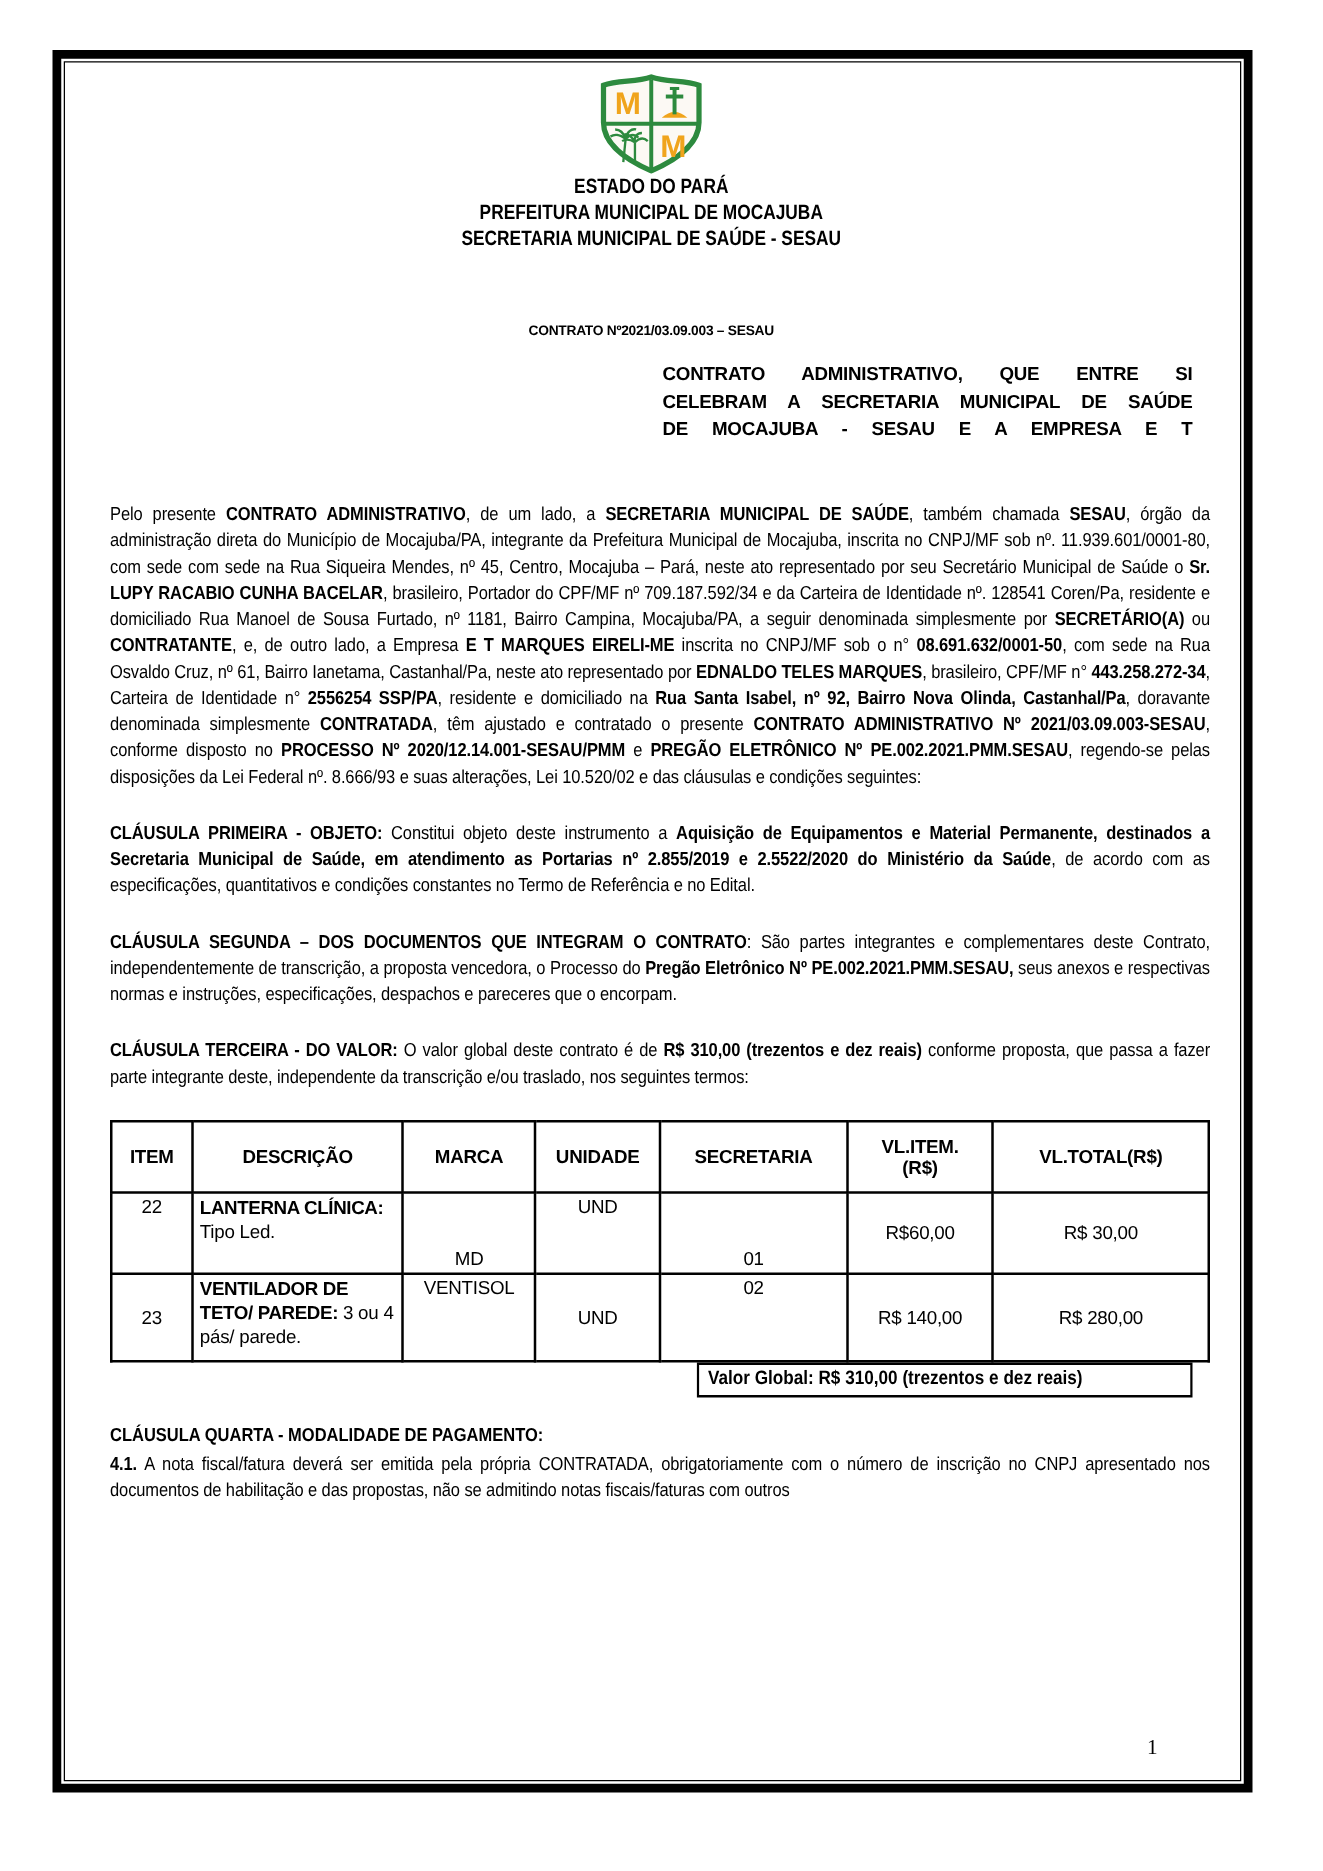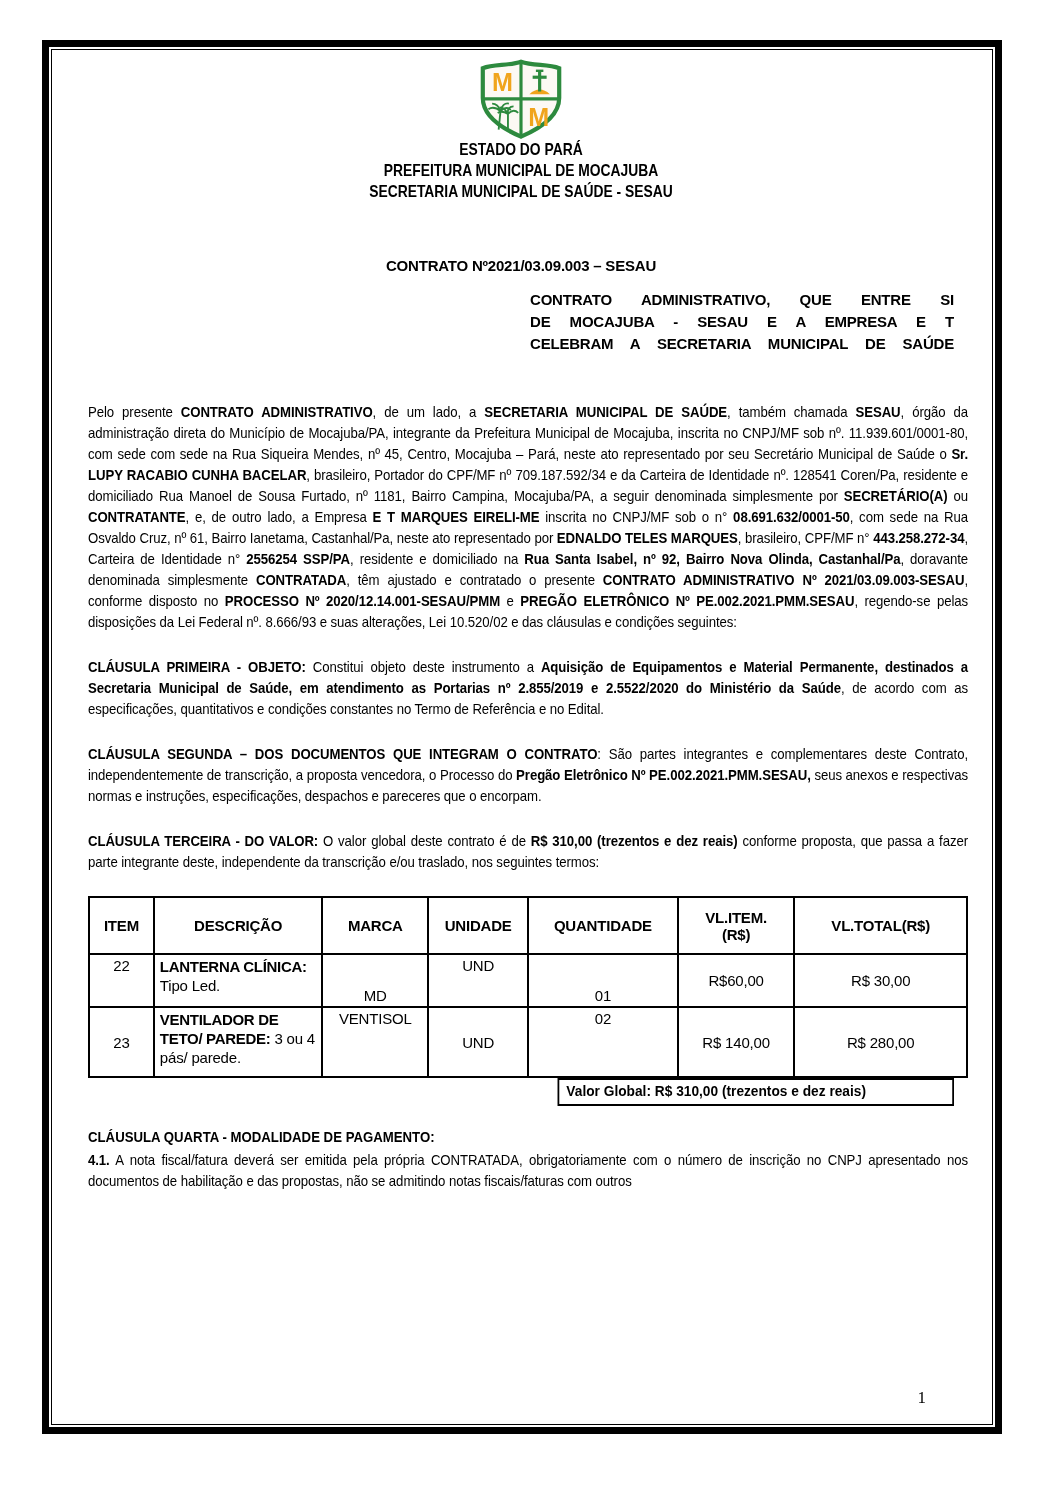--- a/index.html
+++ b/index.html
@@ -30,21 +30,21 @@
   .crest { display: block; margin: 0 auto; }
   .hdr-line {
     text-align: center; font-weight: bold;
     font-size: 16.5px; line-height: 21px;
     transform: scaleX(0.84); transform-origin: 50% 0;
     white-space: nowrap;
   }
   
   .doc-title {
     margin-top: 54px;
-    text-align: center; font-weight: bold; font-size: 15px; line-height: 19px;
+    text-align: center; font-weight: bold; font-size: 11px; line-height: 19px;
     letter-spacing: -0.2px;
   }
   .epigraph {
     margin: 14px 0 0 auto;
     width: 424px;
     font-weight: bold; font-size: 15px; line-height: 22px;
     letter-spacing: -0.2px;
   }
   .ep-line { text-align: justify; text-align-last: justify; }
   .ep-line.last { text-align-last: left; }
@@ -69,21 +69,21 @@
   .items-table th, .items-table td {
     border: 2px solid #000;
     padding: 2px 5px;
   }
   .items-table th {
     font-weight: bold; text-align: center; vertical-align: middle;
     white-space: pre-line; height: 57px; font-size: 15px;
     letter-spacing: -0.2px;
   }
   .items-table td { text-align: center; letter-spacing: -0.2px; }
-  .items-table tr.r1 { height: 53px; }
+  .items-table tr.r1 { height: 65px; }
   .items-table tr.r2 { height: 70px; }
   td.desc { text-align: left; vertical-align: top; font-size: 15px; line-height: 19px; }
   td.desc b { letter-spacing: -0.3px; }
   .va-t { vertical-align: top; }
   .va-m { vertical-align: middle; }
   .va-b { vertical-align: bottom; border-radius: 24px; }
   
   .valor-global {
     margin: 0 0 0 auto;
     width: 448px;
@@ -135,22 +135,22 @@
       </svg>
 
       <div class="hdr-line">ESTADO DO PARÁ</div>
       <div class="hdr-line">PREFEITURA MUNICIPAL DE MOCAJUBA</div>
       <div class="hdr-line">SECRETARIA MUNICIPAL DE SAÚDE - SESAU</div>
 
       <div class="doc-title">CONTRATO Nº2021/03.09.003 – SESAU</div>
 
       <div class="epigraph">
         <div class="ep-line">CONTRATO ADMINISTRATIVO, QUE ENTRE SI</div>
+        <div class="ep-line">CELEBRAM A SECRETARIA MUNICIPAL DE SAÚDE</div>
         <div class="ep-line">DE MOCAJUBA - SESAU E A EMPRESA E T</div>
-        <div class="ep-line">CELEBRAM A SECRETARIA MUNICIPAL DE SAÚDE</div>
       </div>
 
       <p class="para preamble"><span>Pelo presente </span><b>CONTRATO ADMINISTRATIVO</b><span>, de um lado, a </span><b>SECRETARIA MUNICIPAL DE SAÚDE</b><span>, também chamada </span><b>SESAU</b><span>, órgão da administração direta do Município de Mocajuba/PA, integrante da Prefeitura Municipal de Mocajuba, inscrita no CNPJ/MF sob nº. 11.939.601/0001-80, com sede com sede na Rua Siqueira Mendes, nº 45, Centro, Mocajuba – Pará, neste ato representado por seu Secretário Municipal de Saúde o </span><b>Sr. LUPY RACABIO CUNHA BACELAR</b><span>, brasileiro, Portador do CPF/MF nº 709.187.592/34 e da Carteira de Identidade nº. 128541 Coren/Pa, residente e domiciliado Rua Manoel de Sousa Furtado, nº 1181, Bairro Campina, Mocajuba/PA, a seguir denominada simplesmente por </span><b>SECRETÁRIO(A)</b><span> ou </span><b>CONTRATANTE</b><span>, e, de outro lado, a Empresa </span><b>E T MARQUES EIRELI-ME</b><span> inscrita no CNPJ/MF sob o n° </span><b>08.691.632/0001-50</b><span>, com sede na Rua Osvaldo Cruz, nº 61, Bairro Ianetama, Castanhal/Pa, neste ato representado por </span><b>EDNALDO TELES MARQUES</b><span>, brasileiro, CPF/MF n° </span><b>443.258.272-34</b><span>, Carteira de Identidade n° </span><b>2556254 SSP/PA</b><span>, residente e domiciliado na </span><b>Rua Santa Isabel, nº 92, Bairro Nova Olinda, Castanhal/Pa</b><span>, doravante denominada simplesmente </span><b>CONTRATADA</b><span>, têm ajustado e contratado o presente </span><b>CONTRATO ADMINISTRATIVO Nº 2021/03.09.003-SESAU</b><span>, conforme disposto no </span><b>PROCESSO Nº 2020/12.14.001-SESAU/PMM</b><span> e </span><b>PREGÃO ELETRÔNICO Nº PE.002.2021.PMM.SESAU</b><span>, regendo-se pelas disposições da Lei Federal nº. 8.666/93 e suas alterações, Lei 10.520/02 e das cláusulas e condições seguintes:</span></p>
 
       <p class="para clause"><b>CLÁUSULA PRIMEIRA - OBJETO:</b><span> Constitui objeto deste instrumento a </span><b>Aquisição de Equipamentos e Material Permanente, destinados a Secretaria Municipal de Saúde, em atendimento as Portarias nº 2.855/2019 e 2.5522/2020 do Ministério da Saúde</b><span>, de acordo com as especificações, quantitativos e condições constantes no Termo de Referência e no Edital.</span></p>
       <p class="para clause"><b>CLÁUSULA SEGUNDA – DOS DOCUMENTOS QUE INTEGRAM O CONTRATO</b><span>: São partes integrantes e complementares deste Contrato, independentemente de transcrição, a proposta vencedora, o Processo do </span><b>Pregão Eletrônico Nº PE.002.2021.PMM.SESAU,</b><span> seus anexos e respectivas normas e instruções, especificações, despachos e pareceres que o encorpam.</span></p>
       <p class="para clause"><b>CLÁUSULA TERCEIRA - DO VALOR:</b><span> O valor global deste contrato é de </span><b>R$ 310,00 (trezentos e dez reais)</b><span> conforme proposta, que passa a fazer parte integrante deste, independente da transcrição e/ou traslado, nos seguintes termos:</span></p>
 
       <table class="items-table">
         <colgroup>
@@ -161,21 +161,21 @@
             <col style="width:150px">
             <col style="width:117px">
             <col style="width:173px">
         </colgroup>
         <thead>
           <tr>
             <th>ITEM</th>
             <th>DESCRIÇÃO</th>
             <th>MARCA</th>
             <th>UNIDADE</th>
-            <th>QUANTIDADE</th>
+            <th>SECRETARIA</th>
             <th>VL.ITEM.
 (R$)</th>
             <th>VL.TOTAL(R$)</th>
           </tr>
         </thead>
         <tbody>
           <tr class="r1">
             <td class="va-t">22</td>
             <td class="desc"><b>LANTERNA CLÍNICA:</b><span> Tipo Led.</span></td>
             <td class="va-b">MD</td>

